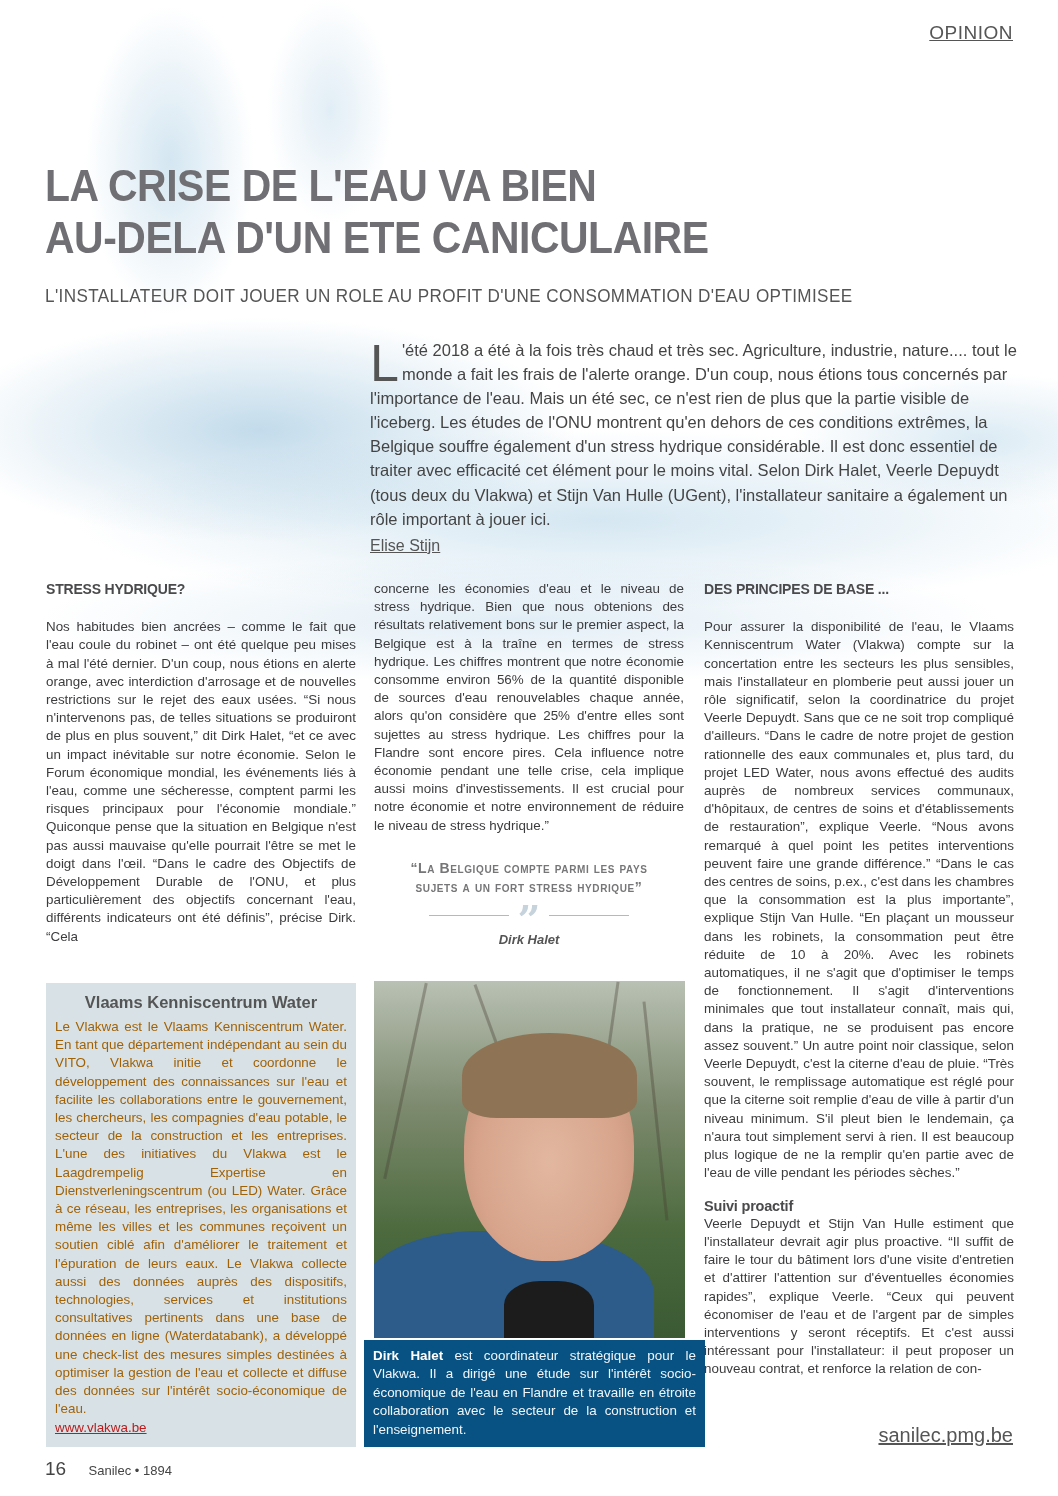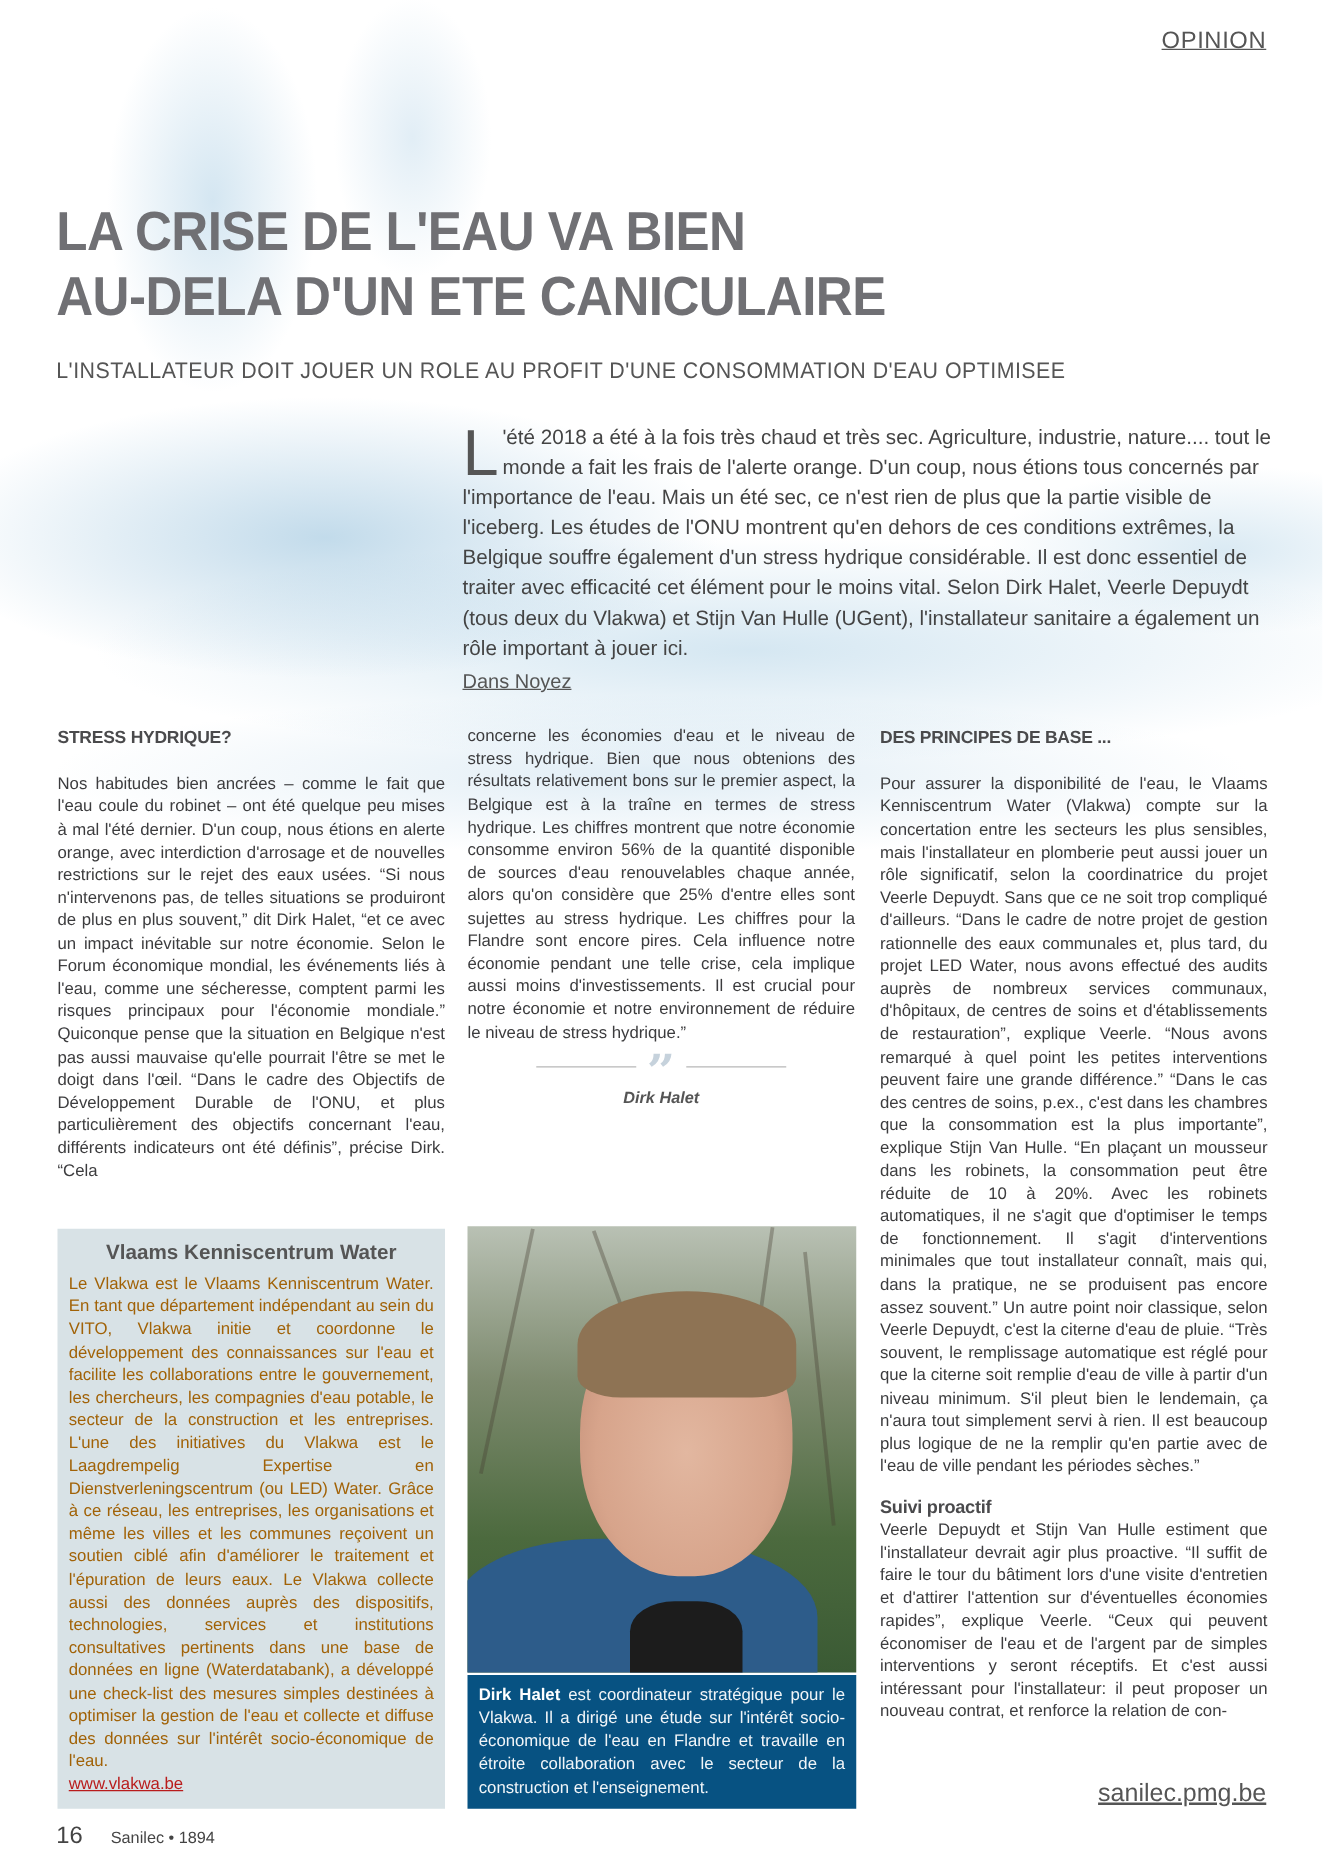--- a/index.html
+++ b/index.html
@@ -85,21 +85,21 @@
     background: #8e7354; border-radius: 50% 50% 20% 20%;
   }
   .photo .hoodie {
     position: absolute; left: -10px; top: 250px; width: 290px; height: 140px;
     background: #2d5c8a; border-radius: 40% 45% 0 0;
   }
   .photo .shirt {
     position: absolute; left: 130px; top: 300px; width: 90px; height: 60px; background: #1c1c1c; border-radius: 40% 40% 0 0;
   }
   .caption {
-    position: absolute; left: 374px; top: 1340px; width: 311px; height: 107px;
+    position: absolute; left: 364px; top: 1340px; width: 341px; height: 107px;
     background: #075282; color: #f1f5f8; box-sizing: border-box; padding: 7px 9px;
     font-size: 13.4px; line-height: 18.4px; text-align: justify;
   }
   .caption b { color: #fff; }
   .footer-left { position: absolute; left: 45px; top: 1458px; color: #444; }
   .footer-left .num { font-size: 19px; margin-right: 18px; }
   .footer-left .pub { font-size: 13px; }
   .footer-right { position: absolute; right: 45px; top: 1424px; font-size: 20px; color: #555; text-decoration: underline; }
 </style>
 </head>
@@ -113,35 +113,39 @@
   <span>LA CRISE DE L'EAU VA BIEN</span><br>
   <span>AU-DELA D'UN ETE CANICULAIRE</span>
 </h1>
 
 <h2 class="subhead">L'INSTALLATEUR DOIT JOUER UN ROLE AU PROFIT D'UNE CONSOMMATION D'EAU OPTIMISEE</h2>
 
 <p class="intro">
   <span class="dropcap">L</span><span>'été 2018 a été à la fois très chaud et très sec. Agriculture, industrie, nature.... tout le monde a fait les frais de l'alerte orange. D'un coup, nous étions tous concernés par l'importance de l'eau. Mais un été sec, ce n'est rien de plus que la partie visible de l'iceberg. Les études de l'ONU montrent qu'en dehors de ces conditions extrêmes, la Belgique souffre également d'un stress hydrique considérable. Il est donc essentiel de traiter avec efficacité cet élément pour le moins vital. Selon Dirk Halet, Veerle Depuydt (tous deux du Vlakwa) et Stijn Van Hulle (UGent), l'installateur sanitaire a également un rôle important à jouer ici.</span>
 </p>
 
-<div class="author">Dans Noyez</div>
+<div class="author">Elise Stijn</div>
 
 <div class="col c1">
   <div class="col-h">STRESS HYDRIQUE?</div>
   <p>Nos habitudes bien ancrées – comme le fait que l'eau coule du robinet – ont été quelque peu mises à mal l'été dernier. D'un coup, nous étions en alerte orange, avec interdiction d'arrosage et de nouvelles restrictions sur le rejet des eaux usées. “Si nous n'intervenons pas, de telles situations se produiront de plus en plus souvent,” dit Dirk Halet, “et ce avec un impact inévitable sur notre économie. Selon le Forum économique mondial, les événements liés à l'eau, comme une sécheresse, comptent parmi les risques principaux pour l'économie mondiale.” Quiconque pense que la situation en Belgique n'est pas aussi mauvaise qu'elle pourrait l'être se met le doigt dans l'œil. “Dans le cadre des Objectifs de Développement Durable de l'ONU, et plus particulièrement des objectifs concernant l'eau, différents indicateurs ont été définis”, précise Dirk. “Cela</p>
 </div>
 
 <div class="box">
   <div class="box-title">Vlaams Kenniscentrum Water</div>
   <p class="box-body">Le Vlakwa est le Vlaams Kenniscentrum Water. En tant que département indépendant au sein du VITO, Vlakwa initie et coordonne le développement des connaissances sur l'eau et facilite les collaborations entre le gouvernement, les chercheurs, les compagnies d'eau potable, le secteur de la construction et les entreprises. L'une des initiatives du Vlakwa est le Laagdrempelig Expertise en Dienstverleningscentrum (ou LED) Water. Grâce à ce réseau, les entreprises, les organisations et même les villes et les communes reçoivent un soutien ciblé afin d'améliorer le traitement et l'épuration de leurs eaux. Le Vlakwa collecte aussi des données auprès des dispositifs, technologies, services et institutions consultatives pertinents dans une base de données en ligne (Waterdatabank), a développé une check-list des mesures simples destinées à optimiser la gestion de l'eau et collecte et diffuse des données sur l'intérêt socio-économique de l'eau.</p>
   <a class="box-link">www.vlakwa.be</a>
 </div>
 
 <div class="col c2">
   <p>concerne les économies d'eau et le niveau de stress hydrique. Bien que nous obtenions des résultats relativement bons sur le premier aspect, la Belgique est à la traîne en termes de stress hydrique. Les chiffres montrent que notre économie consomme environ 56% de la quantité disponible de sources d'eau renouvelables chaque année, alors qu'on considère que 25% d'entre elles sont sujettes au stress hydrique. Les chiffres pour la Flandre sont encore pires. Cela influence notre économie pendant une telle crise, cela implique aussi moins d'investissements. Il est crucial pour notre économie et notre environnement de réduire le niveau de stress hydrique.”</p>
+  <div class="pull">
+    <span>“</span><span>La Belgique compte parmi les pays</span><br>
+    <span>sujets a un fort stress hydrique</span><span>”</span>
+  </div>
   <div class="pull-mark">
     <span class="line"></span>
     <span class="q">”</span>
     <span class="line"></span>
   </div>
   <div class="pull-who">Dirk Halet</div>
 </div>
 
 <div class="photo" title="Portrait de Dirk Halet">
   <span class="tree" style="left:30px;top:0;height:200px;transform:rotate(12deg)"></span>

